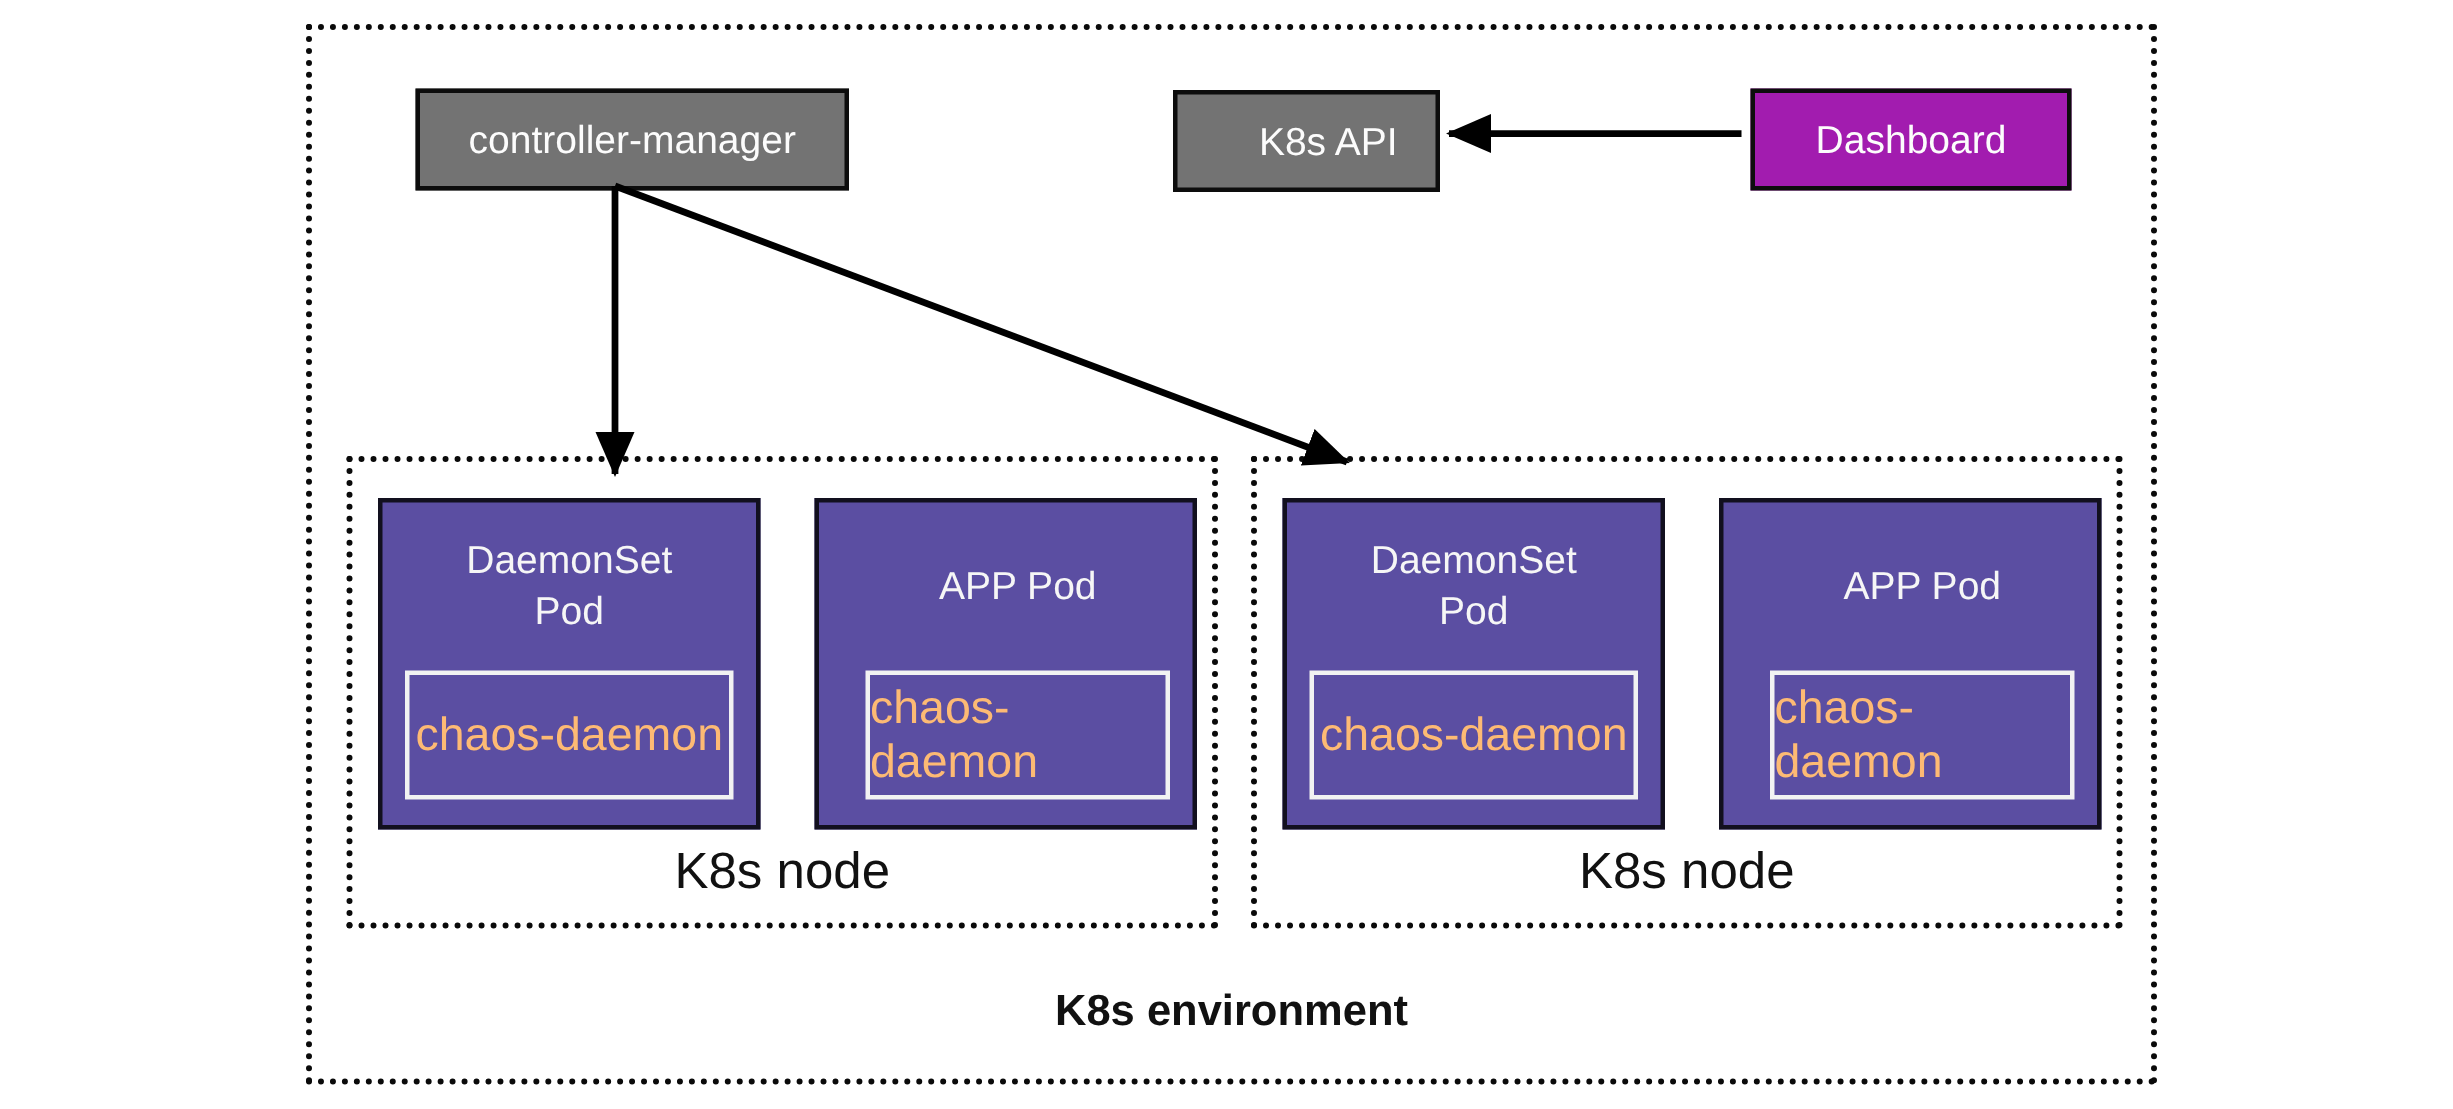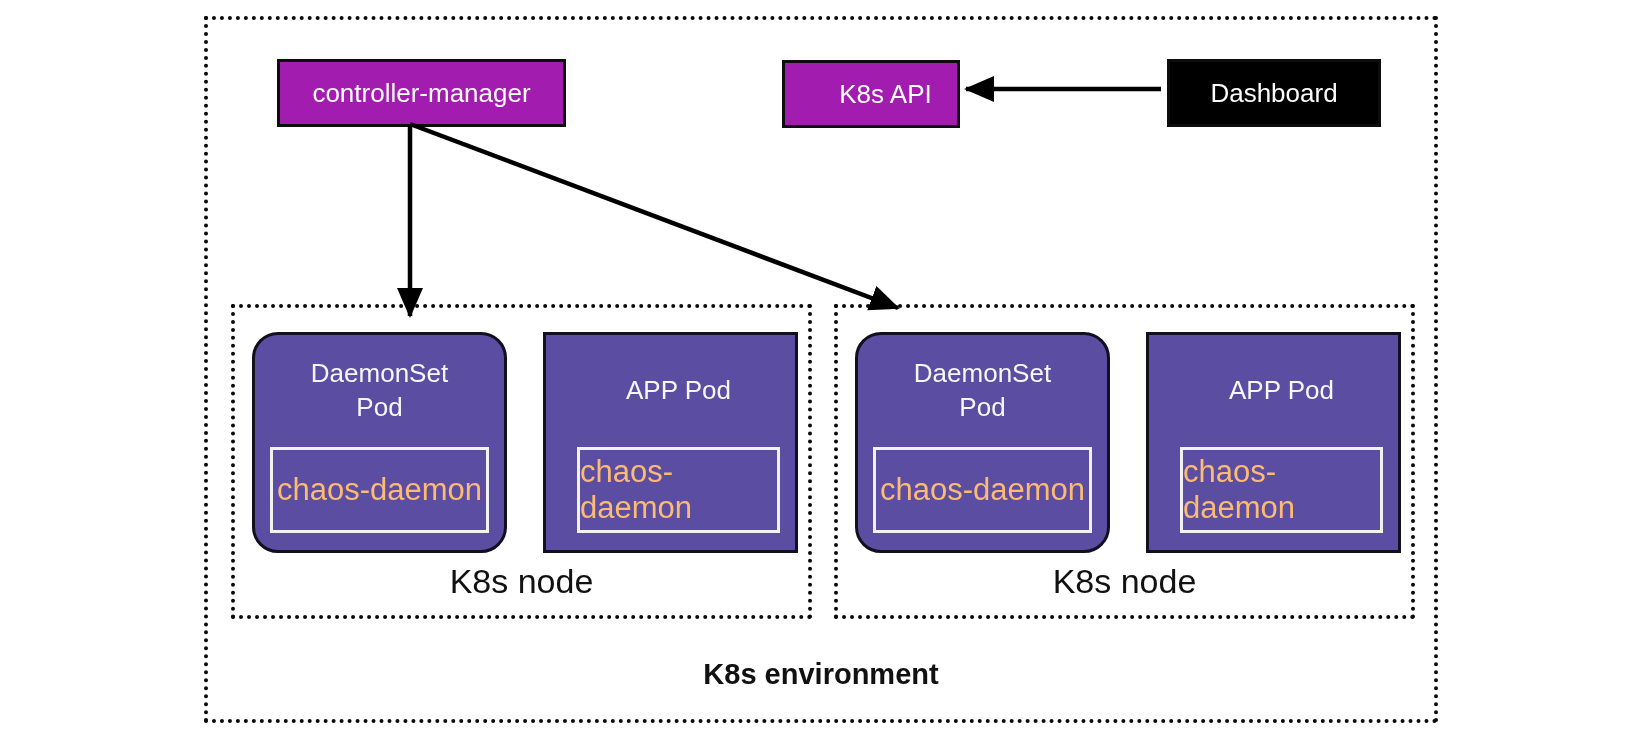--- a/index.html
+++ b/index.html
@@ -24,22 +24,22 @@
   .solid-box {
     position: absolute;
     border: 3px solid #0d0d0d;
     display: flex;
     align-items: center;
     justify-content: center;
     color: #fcfcfc;
     font-size: 26px;
     text-align: center;
   }
-  .box-blue   { background: #a21caf; }
-  .box-orange { background: #000000; }
+  .box-blue   { background: #737373; }
+  .box-orange { background: #a21caf; }
 
   .cm-box   { left: 69px;  top: 39px; width: 289px; height: 68px; }
   .api-box  { left: 574px; top: 40px; width: 178px; height: 68px; padding-left: 29px; }
   .dash-box { left: 959px; top: 39px; width: 214px; height: 68px; }
 
   .node-box {
     position: absolute;
     top: 284px;
     width: 581px; height: 315px;
     border: 4px dotted #0a0a0a;
@@ -49,21 +49,21 @@
 
   .pod {
     position: absolute;
     top: 24px;
     width: 255px; height: 221px;
     background: #5b4ea2;
     border: 3px solid #12101f;
     display: flex;
     flex-direction: column;
   }
-  .pod-daemonset { left: 17px; border-radius: 26px;  }
+  .pod-daemonset { left: 17px;  }
   .pod-app       { left: 308px; padding-left: 16px; }
 
   .pod-title {
     flex: 1;
     display: flex;
     align-items: center;
     justify-content: center;
     color: #f6f6f6;
     font-size: 26px;
     line-height: 1.3;

